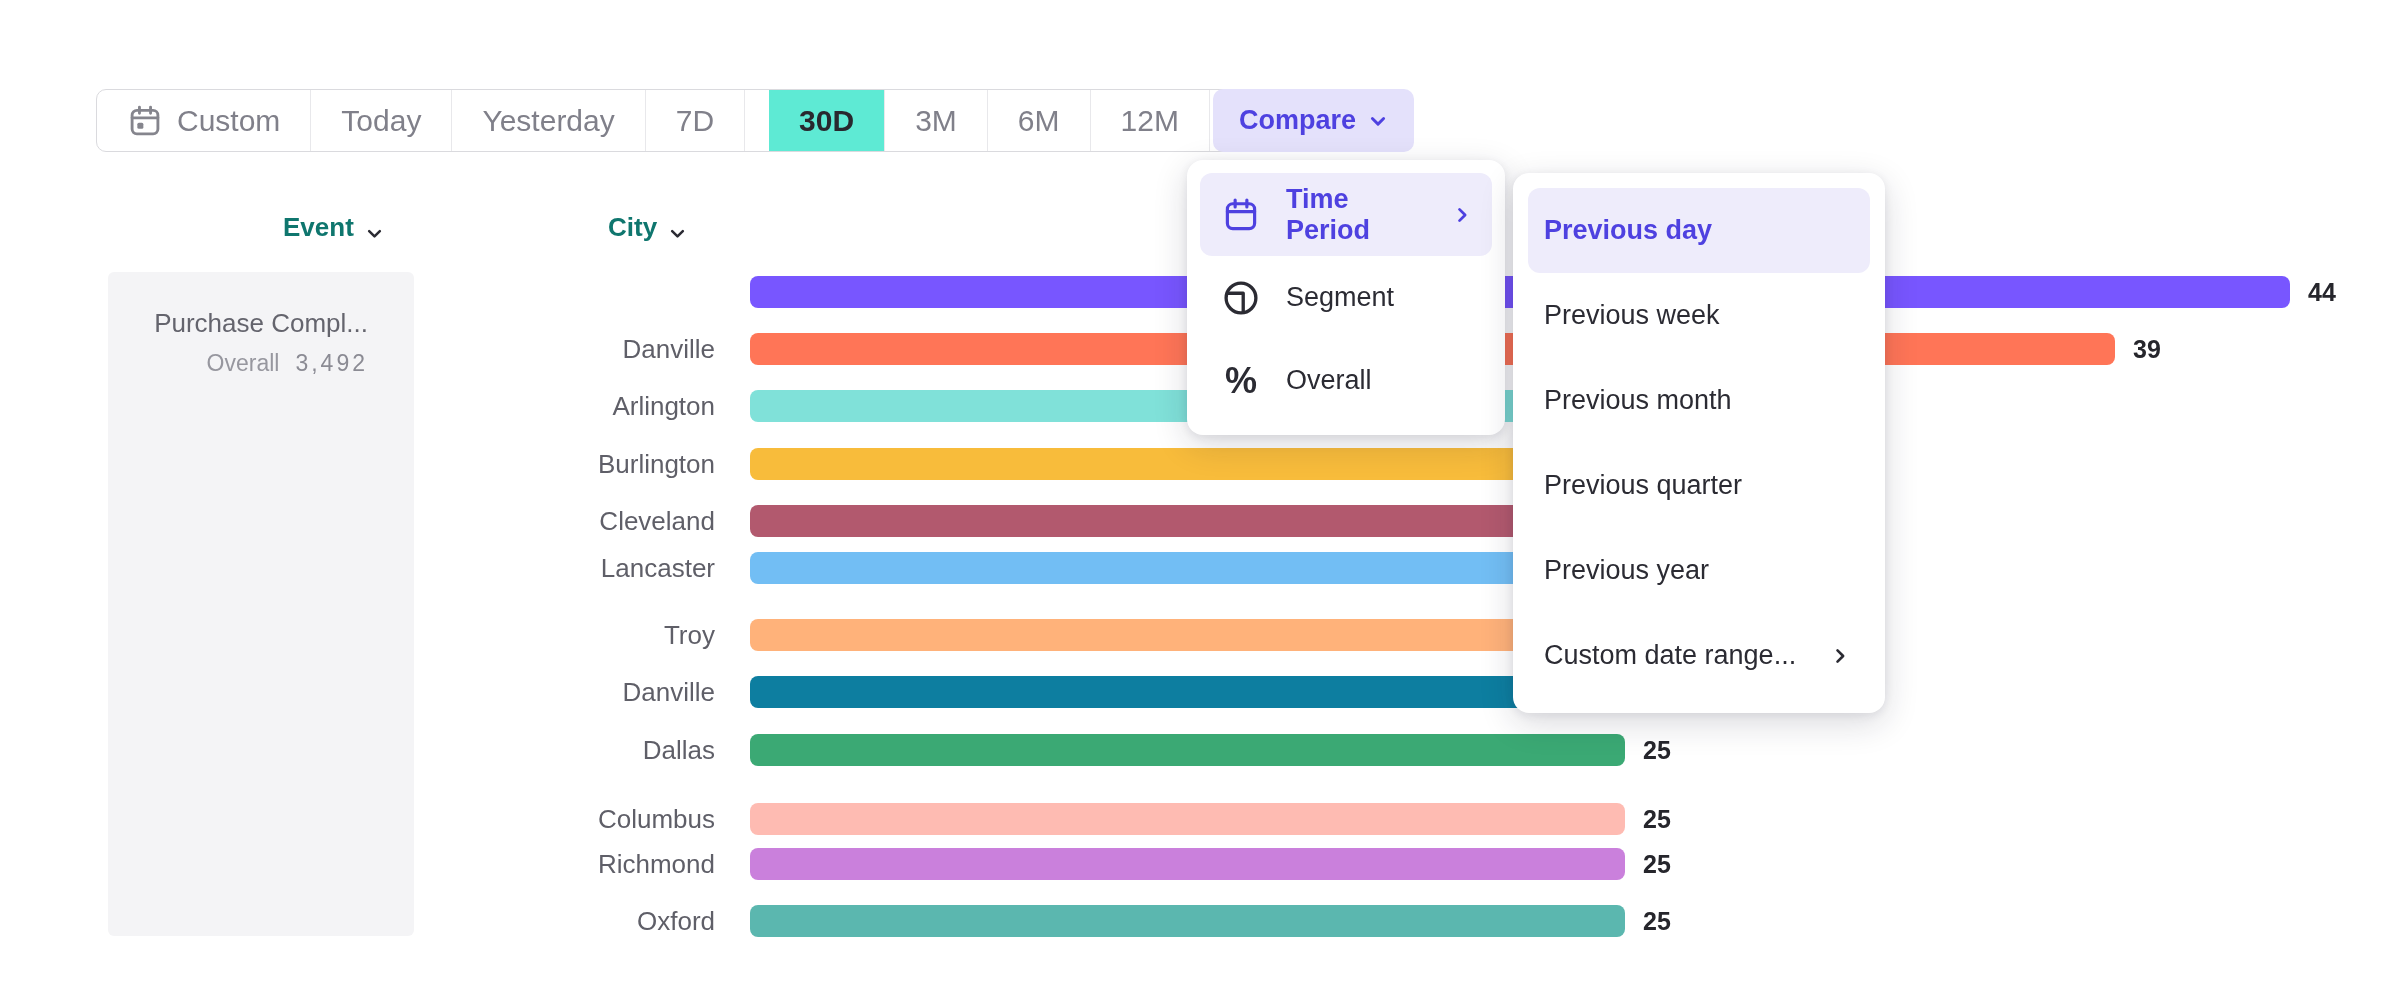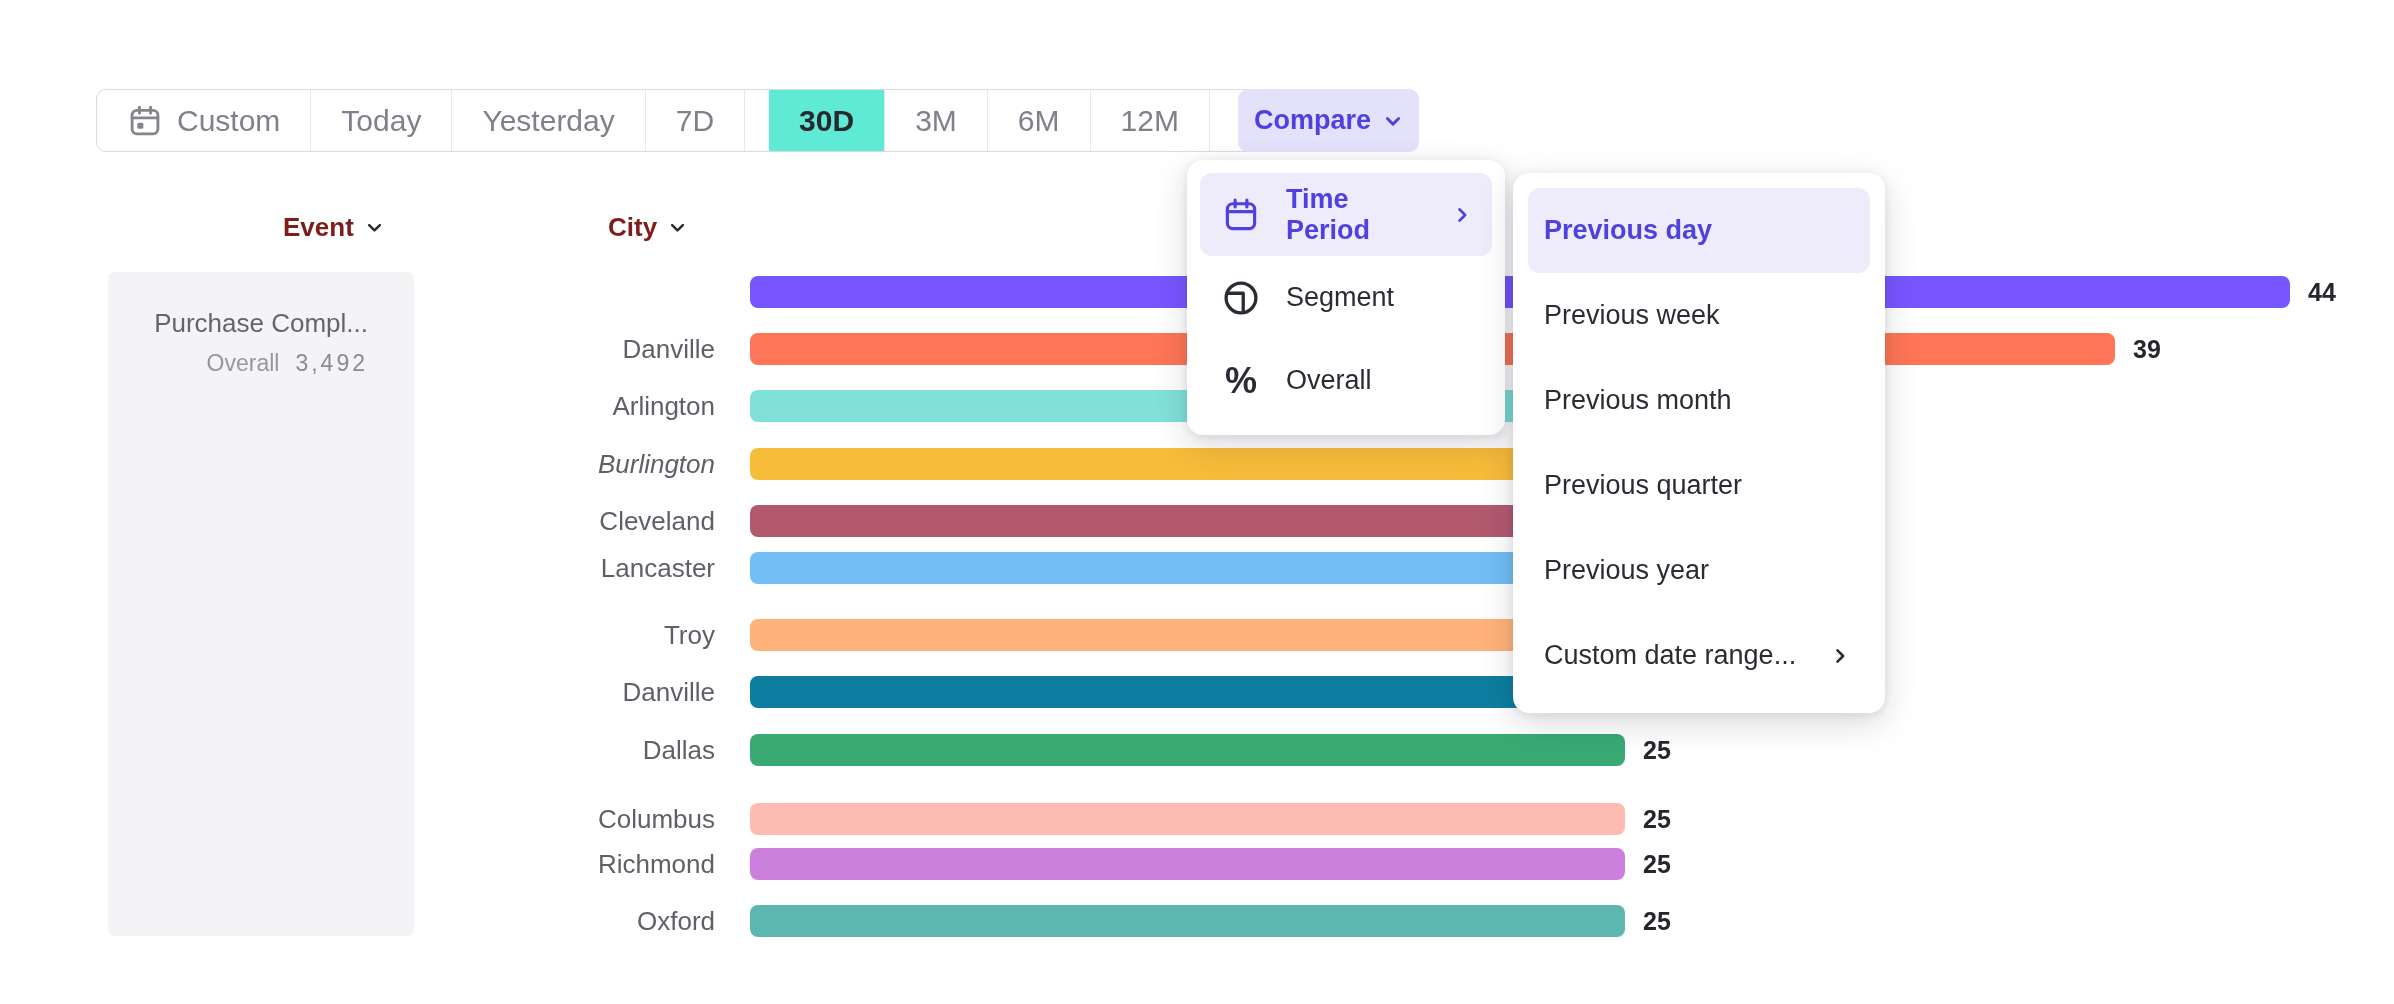--- a/index.html
+++ b/index.html
@@ -20,28 +20,28 @@
     font-size:30px;color:#80808a;white-space:nowrap;
     border-right:1.5px solid #e8e8eb;cursor:pointer;
   }
   .seg:last-child{border-right:none;border-radius:0 9px 9px 0;}
   .seg:first-child{border-radius:9px 0 0 9px;}
   .seg.custom{gap:14px;}
   .seg.xtd{gap:22px;}
   .seg.selected{background:#5eead4;color:#28282e;font-weight:700;margin-left:24px;}
   .compare-btn{
     position:absolute;left:1213px;top:89px;height:63px;
-    display:flex;align-items:center;gap:12px;padding:0 16px;
+    display:flex;align-items:center;gap:12px;padding:0 26px;
     background:#e4e1fb;border-radius:10px;cursor:pointer;
-    font-size:27px;font-weight:700;color:#4e41e0;box-sizing:border-box;margin-left:25px;
+    font-size:27px;font-weight:700;color:#4e41e0;box-sizing:border-box;
   }
   
   .col-header{
-    position:absolute;top:212px;display:flex;align-items:center;gap:11px;
-    font-size:26px;font-weight:700;color:#7f1d1d;cursor:pointer;
+    position:absolute;top:212px;display:flex;align-items:flex-end;gap:11px;
+    font-size:26px;font-weight:700;color:#0f766e;cursor:pointer;
   }
   #event-header{left:283px;}
   #city-header{left:608px;}
   
   .event-card{
     position:absolute;left:108px;top:272px;width:306px;height:664px;
     background:#f4f4f6;border-radius:6px;cursor:pointer;
   }
   .event-name{
     position:absolute;right:46px;top:36px;
@@ -104,21 +104,21 @@
   <div class="row" style="top: 333px;">
     <span class="city">Danville</span>
     <div class="bar" style="width: 1365px; background: rgb(255, 117, 87);"></div>
     <span class="val" style="left: 2133px;">39</span>
   </div>
   <div class="row" style="top: 390px;">
     <span class="city">Arlington</span>
     <div class="bar" style="width: 1120px; background: rgb(128, 225, 217);"></div>
     <span class="val" style="left: 1888px;"></span>
   </div>
-  <div class="row" style="top: 448px; font-style: italic;">
+  <div class="row" style="top: 448px;">
     <span class="city">Burlington</span>
     <div class="bar" style="width: 1085px; background: rgb(248, 188, 59);"></div>
     <span class="val" style="left: 1853px;"></span>
   </div>
   <div class="row" style="top: 505px;">
     <span class="city">Cleveland</span>
     <div class="bar" style="width: 1050px; background: rgb(178, 89, 110);"></div>
     <span class="val" style="left: 1818px;"></span>
   </div>
   <div class="row" style="top: 552px;">

